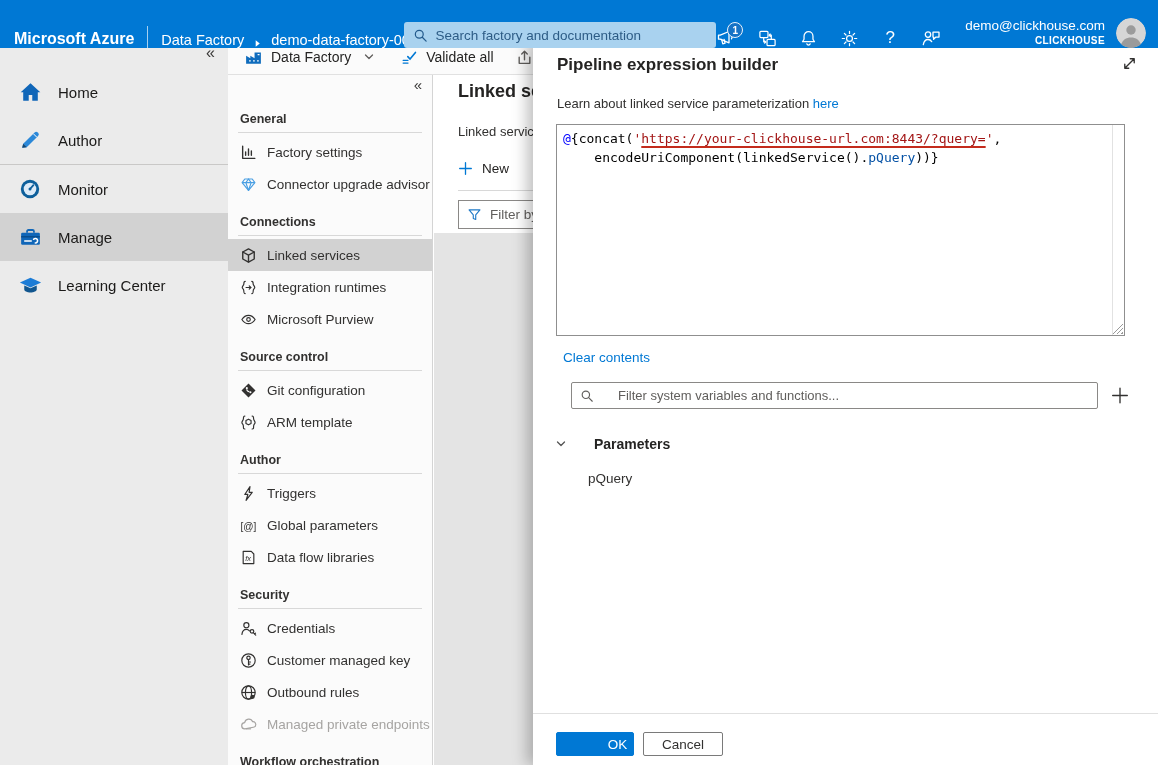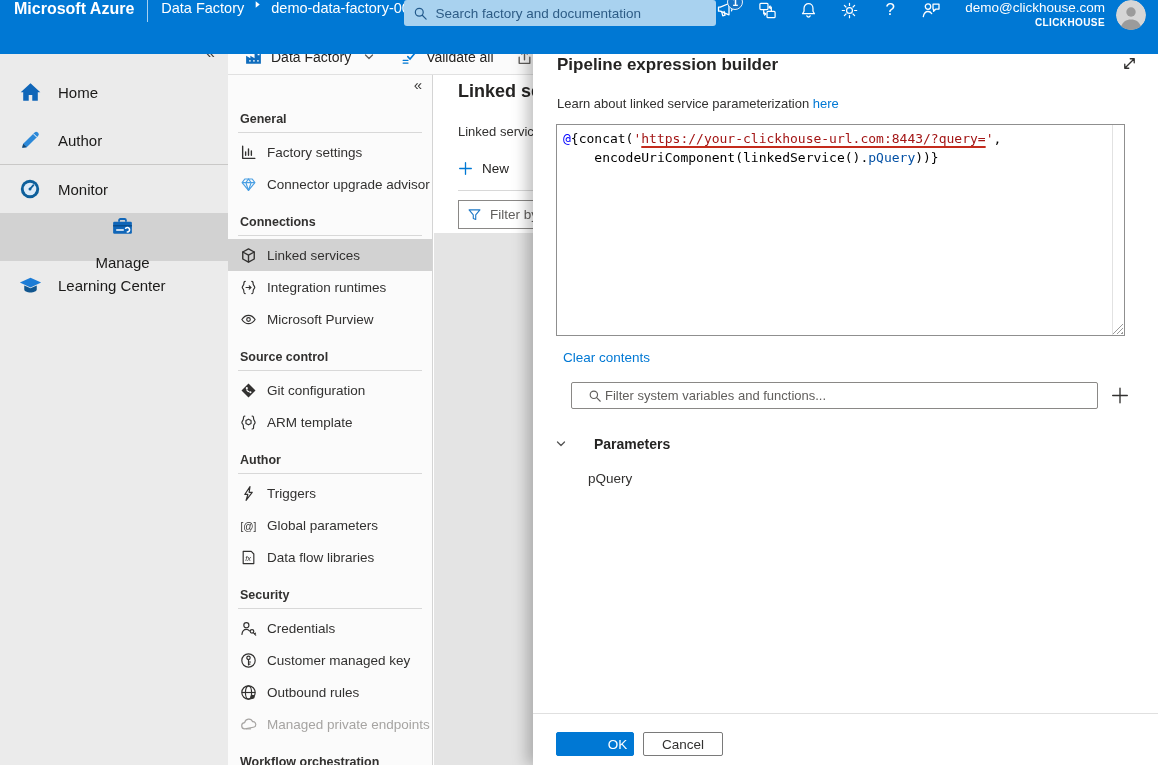--- a/index.html
+++ b/index.html
@@ -2,22 +2,22 @@
 <html style="--accent: #0078d4; --topbar-bg: #0078d4; --code-keyword: #0000ff; --code-string: #a31515; --code-property: #0451a5; --code-underline: #c42b1c;"><head>
 <meta charset="utf-8">
 <style>
   * { margin:0; padding:0; box-sizing:border-box; }
   html,body { width:1158px; height:765px; overflow:hidden;
     font-family:"Liberation Sans","DejaVu Sans",sans-serif; background:#fff; color:#252423; }
   .icon { display:inline-flex; align-items:center; justify-content:center; flex:0 0 auto; }
   .icon svg { display:block; }
 
   
-  .topbar { position:absolute; left:0; top:0; width:1158px; height:54px;
-    background:var(--topbar-bg,#0078d4); color:#fff; display:flex; align-items:flex-start; z-index:30; }
+  .topbar { position:absolute; left:0; top:0; width:1158px; height:48px;
+    background:var(--topbar-bg,#0078d4); color:#fff; display:flex; align-items:flex-end; z-index:30; }
   .brand { font-size:16px; font-weight:700; margin-left:14px; white-space:nowrap; }
   .tb-divider { width:1px; height:22px; background:rgba(255,255,255,.65); margin:0 13px; }
   .tb-product { font-size:14.5px; white-space:nowrap; }
   .tb-crumb-chev { color:#fff; margin:0 9px; }
   .tb-factory { font-size:14.5px; white-space:nowrap; overflow:hidden; width:140px; }
   .searchbox { width:330px; height:26px; background:#a9d2ef; border-radius:3px;
     display:flex; align-items:center; padding:0 9px; gap:8px; color:#235a8c; }
   .searchbox input { flex:1; border:none; outline:none; background:transparent;
     font-size:13.5px; color:#235a8c; font-family:inherit; }
   .searchbox input::placeholder { color:#2d5c86; opacity:1; }
@@ -31,21 +31,21 @@
   .tb-user .org { font-size:10px; font-weight:700; letter-spacing:.4px; }
   .tb-avatar { width:30px; height:30px; border-radius:50%; overflow:hidden; margin-right:12px; flex:0 0 auto; }
   .q-glyph { font-size:17px; font-weight:400; line-height:20px; }
 
   
   .leftnav { position:absolute; left:0; top:40px; width:228px; height:725px; background:#ebebeb; z-index:5; }
   .lnav-collapse { position:absolute; top:4px; right:13px; font-size:16px; color:#3b3a39; cursor:pointer; }
   .lnav-list { margin-top:28px; }
   .lnav-item { height:48px; display:flex; align-items:center; padding-left:17px; gap:15px;
     font-size:15px; color:#1b1a19; cursor:pointer; }
-  .lnav-item.selected { background:#d2d2d2;flex-direction:column; }
+  .lnav-item.selected { background:#d2d2d2; }
   .lnav-icon { width:26px; height:26px; }
   .lnav-divider { height:1px; background:#c9c8c7; margin:0 0; }
 
   
   .commandbar { position:absolute; left:228px; top:40px; width:305px; height:35px; background:#fbfbfb;
     border-bottom:1px solid #e1e1e1; display:flex; align-items:center; padding-left:16px; overflow:hidden; z-index:6; }
   .cb-label { font-size:14px; color:#252423; margin-left:8px; white-space:nowrap; }
   .cb-chev { color:#605e5c; margin-left:12px; }
   .cb-group { display:flex; align-items:center; cursor:pointer; }
   .cb-validate { margin-left:26px; }
@@ -96,21 +96,21 @@
   .tk-u { text-decoration:underline; text-decoration-color:var(--code-underline,#c42b1c);
     text-decoration-thickness:1.5px; text-underline-offset:3px; }
   .editor-scrollline { position:absolute; top:0; bottom:0; right:11px; width:1px; background:#e2e2e2; }
   .editor-grip { position:absolute; right:1px; bottom:1px; width:11px; height:11px;
     background:repeating-linear-gradient(135deg, transparent 0 2px, #9a9a9a 2px 3px);
     clip-path:polygon(100% 0, 100% 100%, 0 100%); cursor:nwse-resize; }
   .clear-link { display:inline-block; margin:14px 0 0 30px; color:var(--accent,#0078d4);
     font-size:13.5px; text-decoration:none; cursor:pointer; }
   .fn-filter-row { display:flex; align-items:center; margin:16px 0 0 38px; }
   .fn-filter { width:527px; height:27px; border:1px solid #8a8886; border-radius:2px; background:#fff;
-    display:flex; align-items:center; gap:3px; padding:0 16px; color:#605e5c; }
+    display:flex; align-items:center; gap:24px; padding:0 8px; color:#605e5c; }
   .fn-filter input { flex:1; border:none; outline:none; background:transparent; font-size:13px;
     color:#323130; font-family:inherit; }
   .fn-filter input::placeholder { color:#605e5c; opacity:1; }
   .fn-plus { margin-left:13px; color:#323130; cursor:pointer; width:18px; height:18px; }
   .params-header { display:flex; gap:27px; margin:27px 0 0 22px; cursor:pointer; }
   .params-header .chev { color:#555; }
   .params-label { font-size:14px; font-weight:600; color:#252423; }
   .param-item { margin:19px 0 0 55px; font-size:13.5px; color:#323130; cursor:pointer; }
   .panel-footer-divider { position:absolute; left:0; right:0; bottom:51px; border-top:1px solid #e0e0e0; }
   .btn { position:absolute; bottom:9px; height:24px; font-size:13.5px; font-family:inherit;

